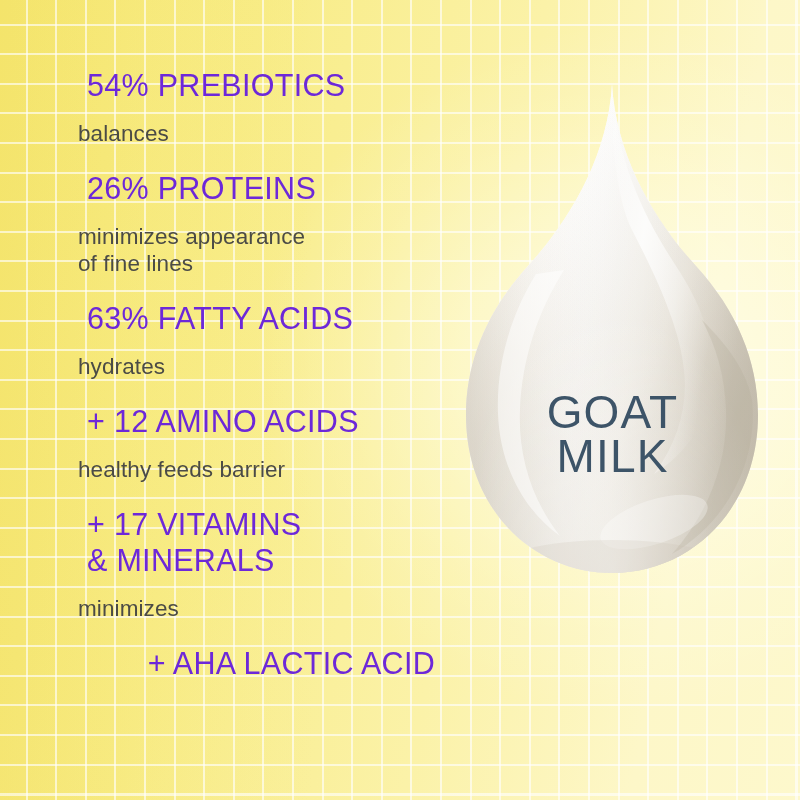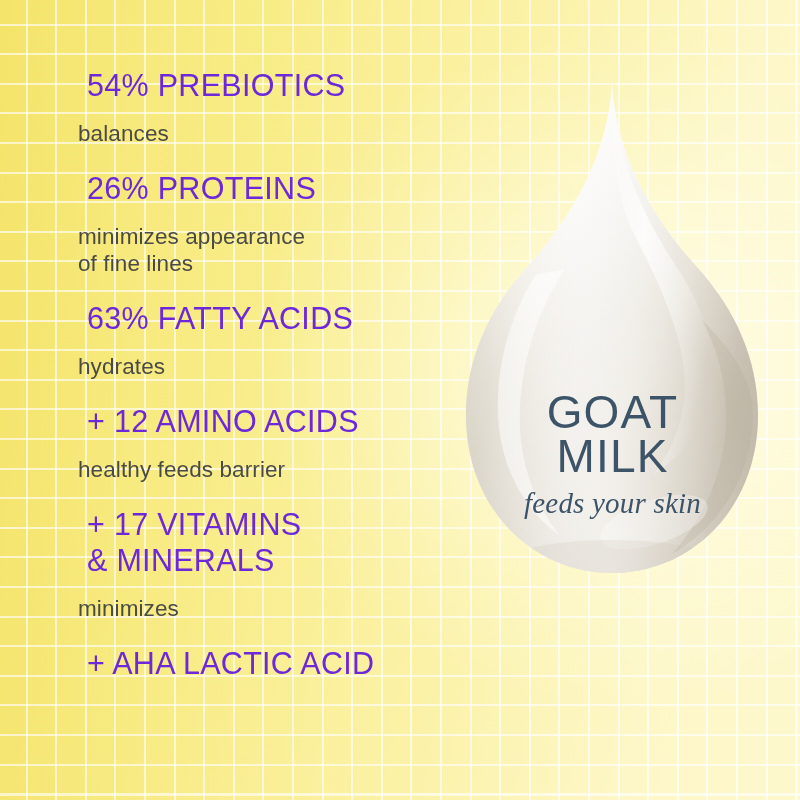--- a/index.html
+++ b/index.html
@@ -62,21 +62,21 @@
   }
 
   
   .list {
     position: absolute;
     left: 71px;
     top: 52px;
     width: 380px;
   }
   .item { margin-bottom: 24px; }
-  .item:last-child { margin-bottom: 0; }
+  .item:last-child { margin-bottom: 0; text-align: right; }
   .item-title {
     font-size: 30.5px;
     line-height: 1.18;
     font-weight: 400;
     letter-spacing: 0.3px;
     color: #6d28d9;
     white-space: pre-line;
     margin: 16px;
   }
   .item-sub {
@@ -276,17 +276,16 @@
 
         <ellipse cx="172" cy="500" rx="120" ry="30" fill="#c8c0ae" opacity="0.20"></ellipse>
       </g>
     </svg>
   </div>
 
   <div class="drop-text">
     <div class="brand">
       <span class="brand-line">GOAT</span>
       <span class="brand-line">MILK</span>
-      <span class="brand-tag">feeds your skin</span>
     </div>
   </div>
 
 </div>
 
 </body></html>

